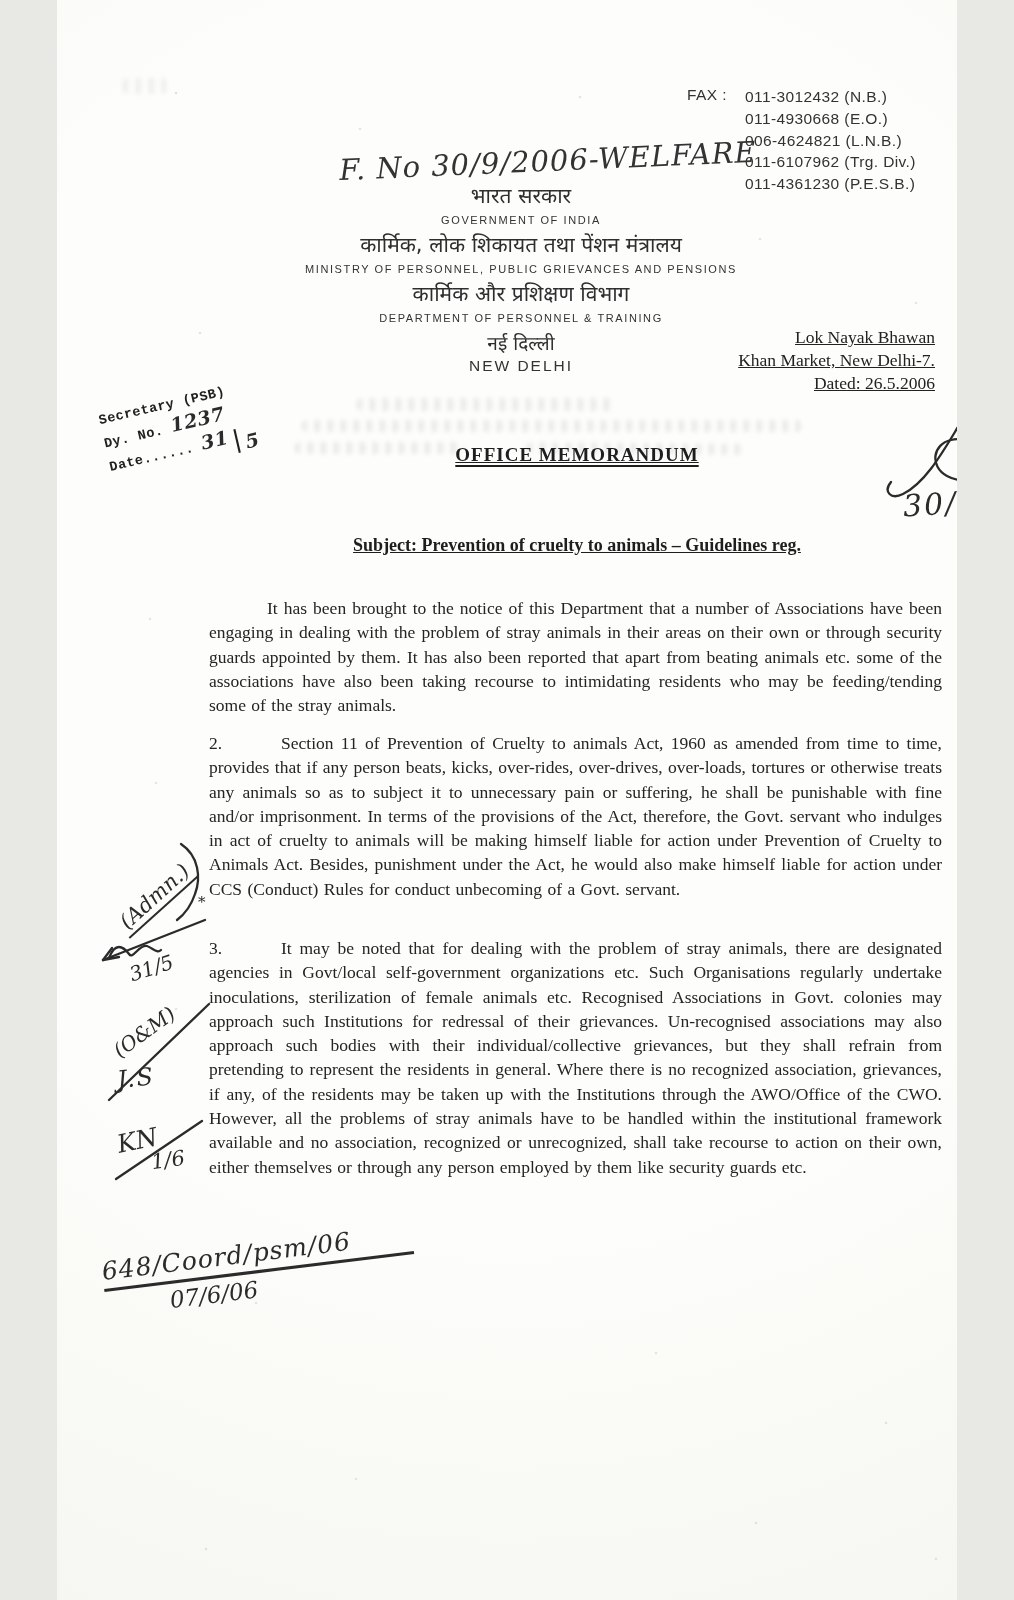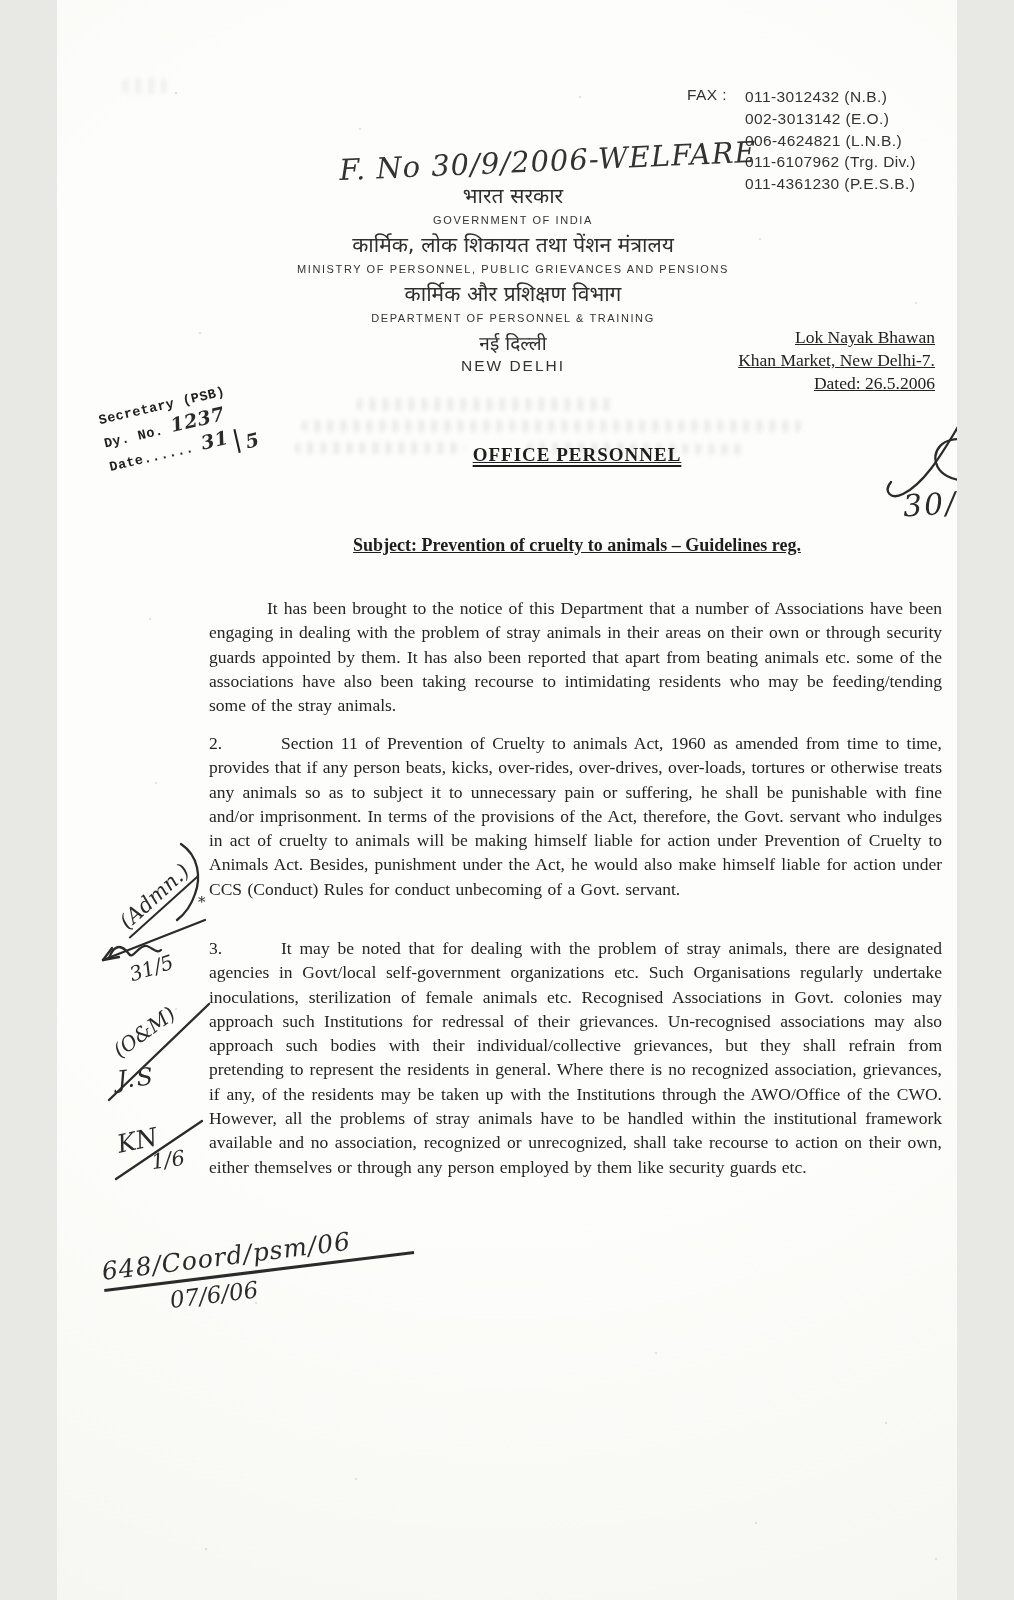--- a/index.html
+++ b/index.html
@@ -20,21 +20,21 @@
 
   
   .fax-block { left:630px; top:86px; display:flex; font-size:15.5px; letter-spacing:.4px; color:#333; }
   .fax-label { width:52px; margin-right:6px; }
   .fax-lines div { line-height:21.8px; }
 
   
   .file-no { left:282px; top:144px; font-size:29px; letter-spacing:1px; transform:rotate(-2.5deg); color:#333; }
 
   
-  .letterhead { left:56px; top:184px; width:800px; text-align:center; color:#2e2e2e; }
+  .letterhead { left:64px; top:184px; width:800px; text-align:center; color:#2e2e2e; }
   .lh-hi   { font-size:21px; line-height:24px; margin-bottom:1px; }
   .lh-en   { font-size:11px; line-height:22px; letter-spacing:1.6px; margin-bottom:2px; color:#333; }
   .lh-hi-sm{ font-size:19px; line-height:24px; }
   .lh-en-sm{ font-size:15.5px; line-height:21px; letter-spacing:2px; color:#333; }
 
   
   .addr { left:600px; top:326px; width:278px; text-align:right; font-size:17.5px; line-height:23px; color:#222; }
 
   
   .stamp { left:46px; top:390px; transform:rotate(-13deg); color:#202020; width:200px; }
@@ -105,21 +105,21 @@
   <div class="smudge" id="smudge-1"></div>
   <div class="smudge" id="smudge-2"></div>
   <div class="smudge" id="smudge-3"></div>
   <div class="smudge" id="smudge-4"></div>
   <div class="smudge" id="smudge-5"></div>
 
   <div class="abs fax-block sans">
     <div class="fax-label">FAX :</div>
     <div class="fax-lines">
       <div>011-3012432 (N.B.)</div>
-      <div>002-3013142 (E.O.)</div>
+      <div>011-4930668 (E.O.)</div>
       <div>006-4624821 (L.N.B.)</div>
       <div>011-6107962 (Trg. Div.)</div>
       <div>011-4361230 (P.E.S.B.)</div>
     </div>
   </div>
 
   <div class="abs file-no hw">F. No 30/9/2006-WELFARE</div>
 
   <div class="abs letterhead">
     <div class="lh-hi hindi">भारत सरकार</div>
@@ -144,21 +144,21 @@
       <span>Dy. No.</span>
       <span class="hw stamp-hw">1237</span>
     </div>
     <div class="row">
       <span>Date......</span>
       <span class="hw stamp-hw">31</span><span class="stamp-bar">|</span><span class="hw stamp-hw stamp-low">5</span>
     </div>
   </div>
 
   <div class="abs memo-title serif">
-    <span>OFFICE PERSONNEL</span>
+    <span>OFFICE MEMORANDUM</span>
   </div>
 
   <svg class="stroke" style="left:812px; top:408px;" width="170" height="95" viewBox="0 0 170 95">
     <path d="M 96 10 C 128 0 150 18 142 42 C 134 66 100 80 78 68 C 60 58 64 36 82 32 C 98 28 112 40 104 54"></path>
     <path d="M 92 14 C 76 40 58 74 34 86 C 22 92 14 84 22 74"></path>
   </svg>
   <div class="abs approval-no hw mark">30/5</div>
 
   <div class="abs subject serif">Subject: Prevention of cruelty to animals – Guidelines reg.</div>
 

